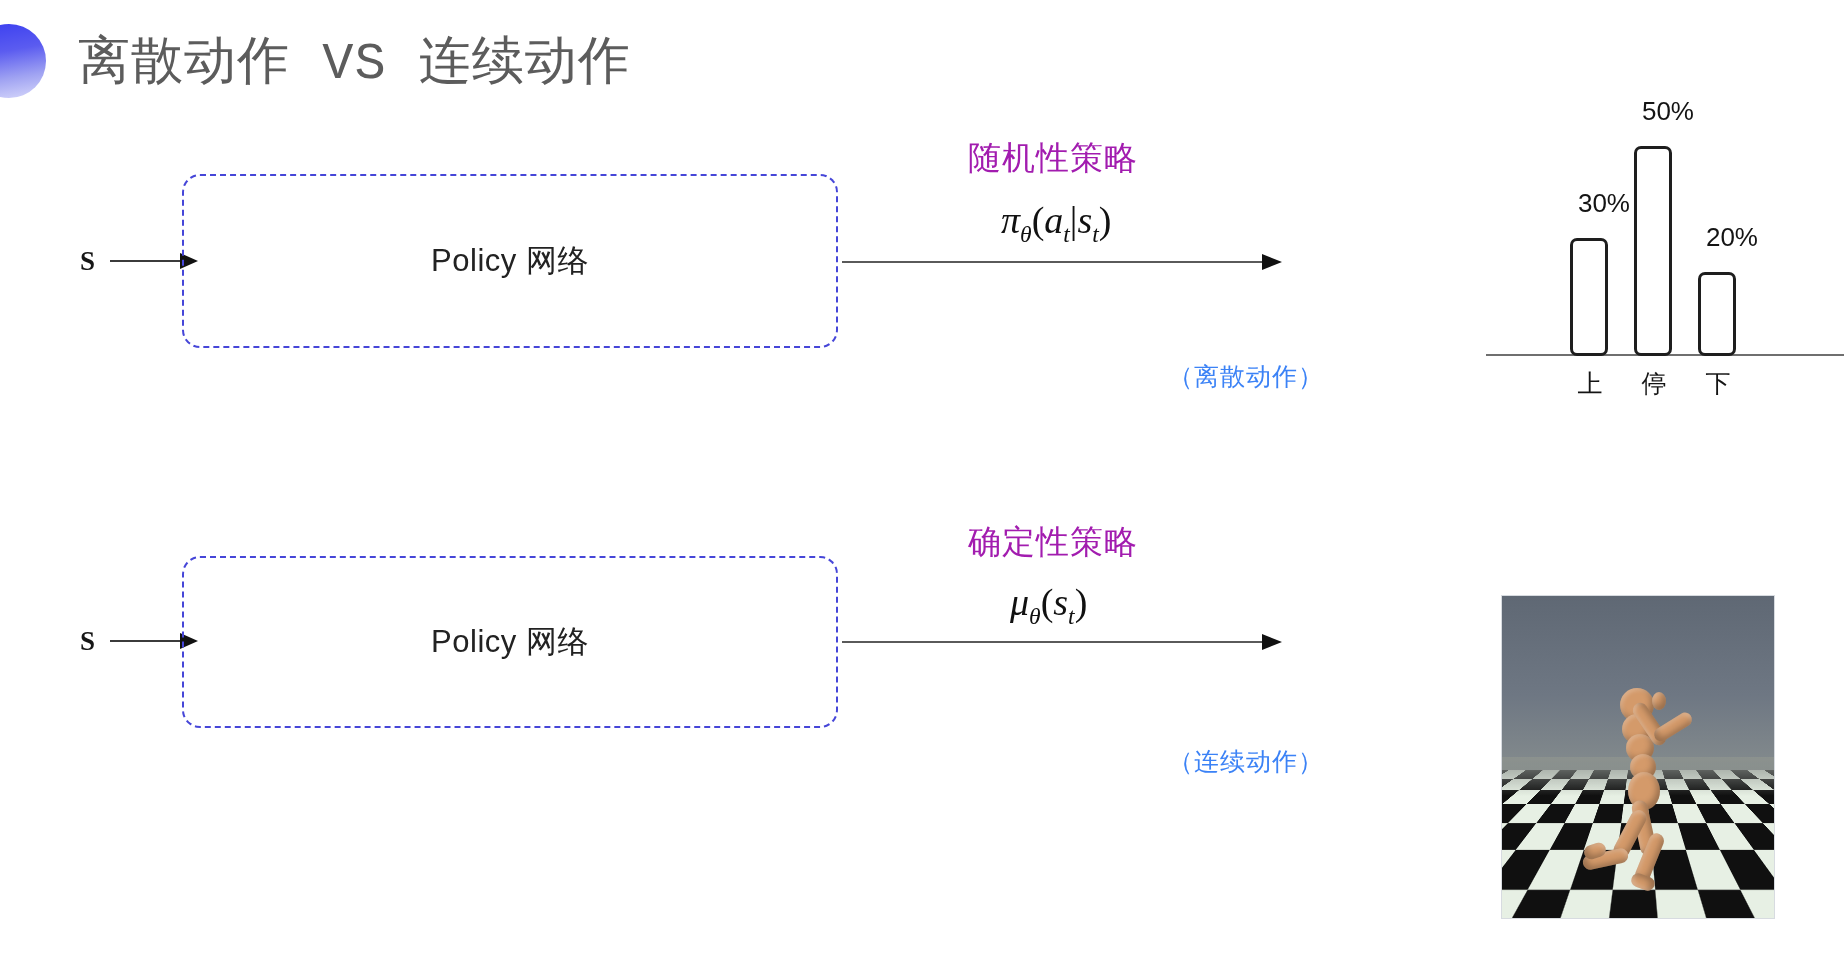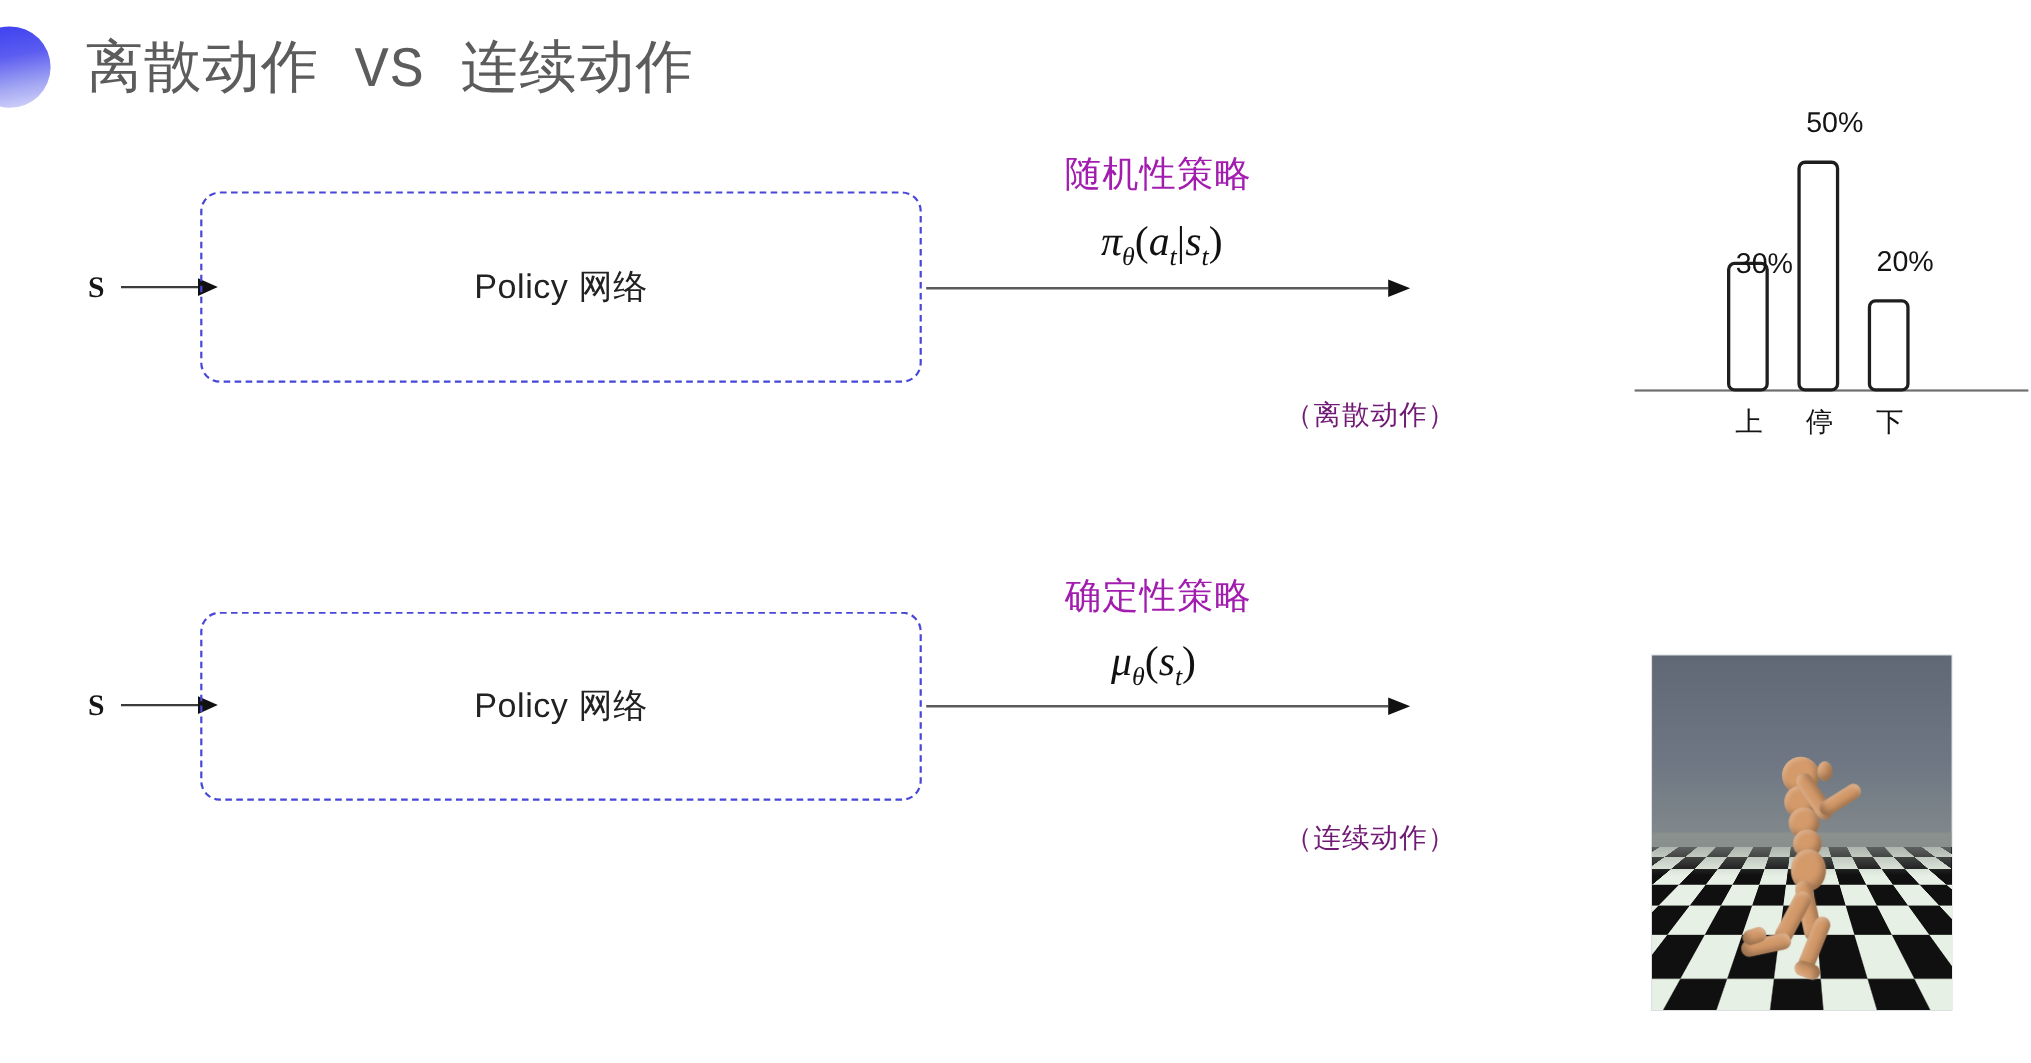--- a/index.html
+++ b/index.html
@@ -92,21 +92,21 @@
     font-size: 0.62em;
     vertical-align: sub;
     font-style: italic;
   }
   .formula .paren {
     font-style: normal;
   }
   .action-note {
     position: absolute;
     font-size: 25px;
-    color: #701a75;
+    color: #3b82f6;
     white-space: nowrap;
     letter-spacing: 1px;
   }
 
   
   .chart {
     position: absolute;
     left: 1536px;
     top: 100px;
     width: 300px;
@@ -225,21 +225,21 @@
     <div class="formula" style="left:1001px; top:198px;">
       <span>π</span><span class="sub">θ</span><span class="paren">(</span><span>a</span><span class="sub">t</span><span class="paren">|</span><span>s</span><span class="sub">t</span><span class="paren">)</span>
     </div>
 
     <div class="action-note" style="left:1168px; top:360px;">（离散动作）</div>
 
     <div class="chart">
       <div class="axis"></div>
 
       <div class="bar" style="left:34px; width:38px; height:118px;"></div>
-      <div class="bar-value" style="left:14px; top:88px; width:80px;margin-top:36px;">30%</div>
+      <div class="bar-value" style="left:14px; top:88px; width:80px;">30%</div>
       <div class="bar-cat" style="left:14px; width:80px;">上</div>
 
       <div class="bar" style="left:98px; width:38px; height:210px;"></div>
       <div class="bar-value" style="left:78px; top:-4px; width:80px;">50%</div>
       <div class="bar-cat" style="left:78px; width:80px;">停</div>
 
       <div class="bar" style="left:162px; width:38px; height:84px;"></div>
       <div class="bar-value" style="left:142px; top:122px; width:80px;">20%</div>
       <div class="bar-cat" style="left:142px; width:80px;">下</div>
     </div>

